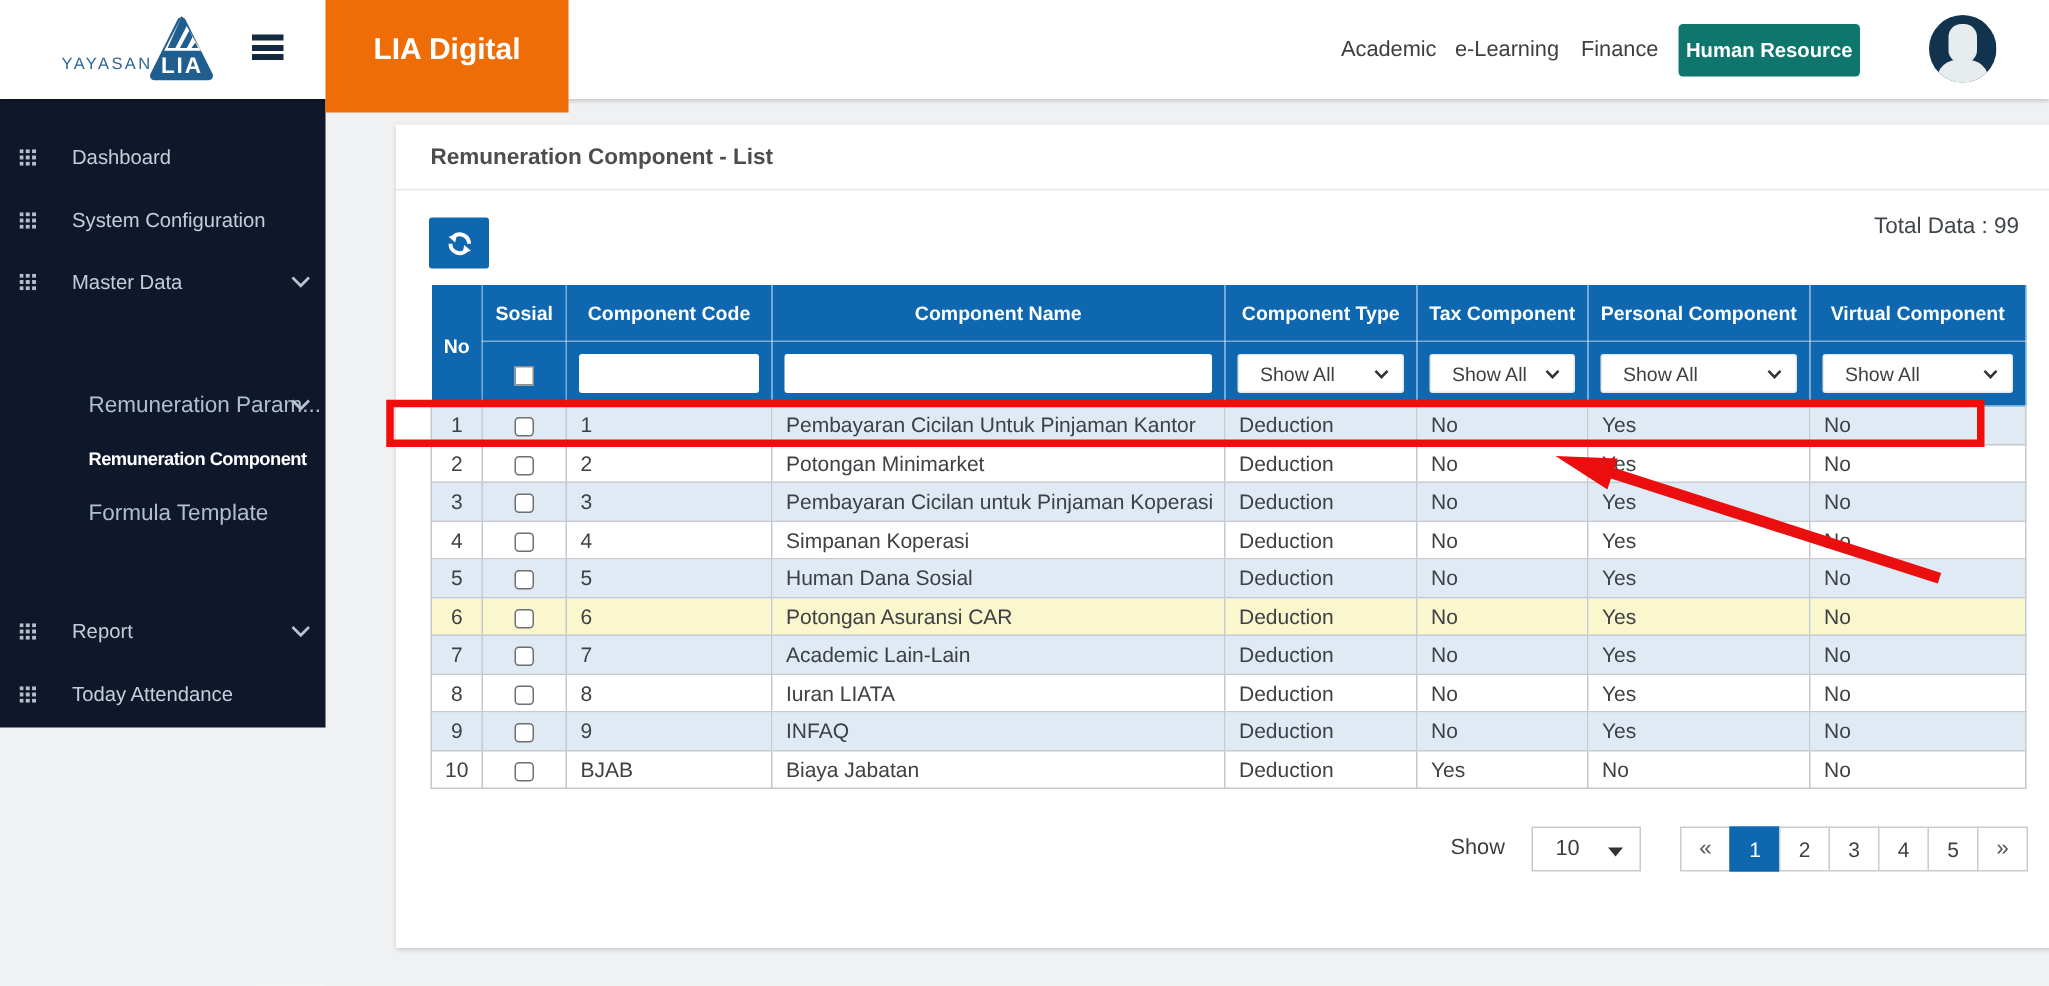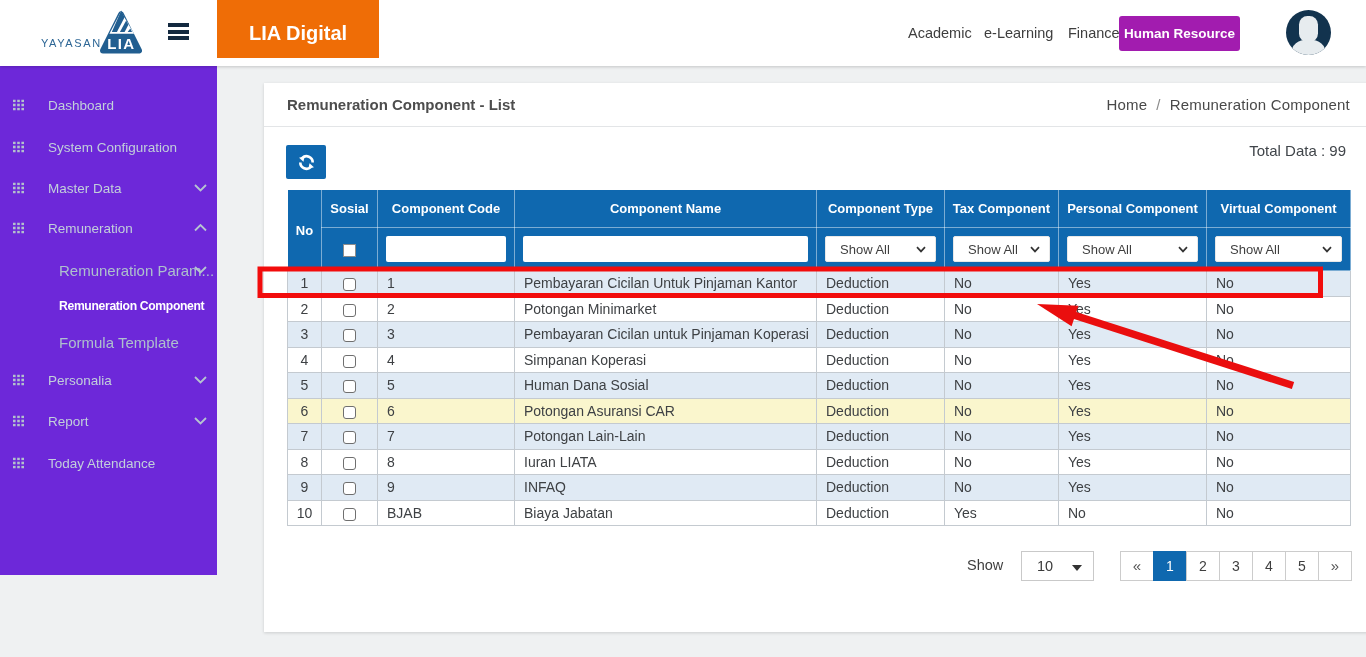--- a/index.html
+++ b/index.html
@@ -4,27 +4,27 @@
 <style>
 * { margin:0; padding:0; box-sizing:border-box; }
 html,body { width:1366px; height:657px; overflow:hidden; background:#eff1f2; font-family:"Liberation Sans", sans-serif; }
 
 
 #topbar { position:absolute; left:0; top:0; width:1366px; height:66px; background:#fff; box-shadow:0 1px 3px rgba(0,0,0,.18); z-index:10; }
 #yayasan { position:absolute; left:41px; top:37px; font-size:11px; letter-spacing:1.6px; color:#2d6695; }
 #logo { position:absolute; left:100px; top:10px; }
 #burger { position:absolute; left:168px; top:23px; width:21px; }
 #burger div { height:4px; background:#13293f; margin-bottom:2.5px; }
-#orange { position:absolute; left:217px; top:0; width:162px; height:58px; background:#ef6d06; color:#fff; font-size:20px; font-weight:bold; text-align:center; line-height:67px; }
-.toplink { position:absolute; top:25px; font-size:14.5px; color:#3e3e3e;margin-left:14px; }
-#hrbtn { position:absolute; left:1119px; top:16px; width:121px; height:35px; background:#a21caf; border-radius:3px; color:#fff; font-weight:bold; font-size:13.5px; text-align:center; line-height:35px; }
+#orange { position:absolute; left:217px; top:0; width:162px; height:75px; background:#ef6d06; color:#fff; font-size:20px; font-weight:bold; text-align:center; line-height:67px; }
+.toplink { position:absolute; top:25px; font-size:14.5px; color:#3e3e3e; }
+#hrbtn { position:absolute; left:1119px; top:16px; width:121px; height:35px; background:#0f766e; border-radius:3px; color:#fff; font-weight:bold; font-size:13.5px; text-align:center; line-height:35px; }
 #avatar { position:absolute; left:1286px; top:10px; width:45px; height:45px; }
 
 
-#sidebar { position:absolute; left:0; top:66px; width:217px; height:509px; background:#6d28d9; z-index:5; }
+#sidebar { position:absolute; left:0; top:66px; width:217px; height:419px; background:#0f172a; z-index:5; }
 .mi { position:absolute; left:0; width:217px; height:40px; color:#c2cfda; font-size:13.5px; }
 .mi .txt { position:absolute; left:48px; top:50%; transform:translateY(-50%); white-space:nowrap; }
 .mi .sub { left:59px; font-size:15px; color:#aec0cd; }
 .mi svg.grid { position:absolute; left:13px; top:50%; transform:translateY(-50%); }
 .mi svg.chev { position:absolute; left:194px; top:50%; transform:translateY(-50%); }
 .active .txt { color:#fff !important; font-weight:bold; font-size:12.2px !important; letter-spacing:-0.35px; }
 
 
 #card { position:absolute; left:236px; top:83px; width:1111px; height:549px; background:#fff; box-shadow:0 1px 3px rgba(0,0,0,.15);margin-left:28px; }
 #cardhead { position:absolute; left:0; top:0; width:1111px; height:44px; border-bottom:1px solid #e3e5e7; }
@@ -138,65 +138,31 @@
         <rect x="8.4" y="4.2" width="2.6" height="2.6"></rect>
         <rect x="0" y="8.4" width="2.6" height="2.6"></rect>
         <rect x="4.2" y="8.4" width="2.6" height="2.6"></rect>
         <rect x="8.4" y="8.4" width="2.6" height="2.6"></rect>
       </svg>
       <span class="txt">Master Data</span>
       <svg class="chev" width="13" height="9" viewBox="0 0 13 9">
         <path d="M1 1.5 L6.5 7 L12 1.5" stroke="#b6c4d0" stroke-width="1.8" fill="none"></path>
       </svg>
     </div>
-  <div class="mi" style="top:142px; height:40px;">
-      <svg class="grid" width="11" height="11" viewBox="0 0 11 11" fill="#b3c0cc">
-        <rect x="0" y="0" width="2.6" height="2.6"></rect>
-        <rect x="4.2" y="0" width="2.6" height="2.6"></rect>
-        <rect x="8.4" y="0" width="2.6" height="2.6"></rect>
-        <rect x="0" y="4.2" width="2.6" height="2.6"></rect>
-        <rect x="4.2" y="4.2" width="2.6" height="2.6"></rect>
-        <rect x="8.4" y="4.2" width="2.6" height="2.6"></rect>
-        <rect x="0" y="8.4" width="2.6" height="2.6"></rect>
-        <rect x="4.2" y="8.4" width="2.6" height="2.6"></rect>
-        <rect x="8.4" y="8.4" width="2.6" height="2.6"></rect>
-      </svg>
-      <span class="txt">Remuneration</span>
-      <svg class="chev" width="13" height="9" viewBox="0 0 13 9">
-        <path d="M1 7 L6.5 1.5 L12 7" stroke="#b6c4d0" stroke-width="1.8" fill="none"></path>
-      </svg>
-    </div>
   <div class="mi" style="top:185.5px; height:36px;">
       <span class="txt sub">Remuneration Param...</span>
       <svg class="chev" width="13" height="9" viewBox="0 0 13 9">
         <path d="M1 1.5 L6.5 7 L12 1.5" stroke="#b6c4d0" stroke-width="1.8" fill="none"></path>
       </svg>
     </div>
   <div class="mi active" style="top:221.5px; height:36px;">
       <span class="txt sub">Remuneration Component</span>
     </div>
   <div class="mi" style="top:257.5px; height:36px;">
       <span class="txt sub">Formula Template</span>
-    </div>
-  <div class="mi" style="top:294px; height:40px;">
-      <svg class="grid" width="11" height="11" viewBox="0 0 11 11" fill="#b3c0cc">
-        <rect x="0" y="0" width="2.6" height="2.6"></rect>
-        <rect x="4.2" y="0" width="2.6" height="2.6"></rect>
-        <rect x="8.4" y="0" width="2.6" height="2.6"></rect>
-        <rect x="0" y="4.2" width="2.6" height="2.6"></rect>
-        <rect x="4.2" y="4.2" width="2.6" height="2.6"></rect>
-        <rect x="8.4" y="4.2" width="2.6" height="2.6"></rect>
-        <rect x="0" y="8.4" width="2.6" height="2.6"></rect>
-        <rect x="4.2" y="8.4" width="2.6" height="2.6"></rect>
-        <rect x="8.4" y="8.4" width="2.6" height="2.6"></rect>
-      </svg>
-      <span class="txt">Personalia</span>
-      <svg class="chev" width="13" height="9" viewBox="0 0 13 9">
-        <path d="M1 1.5 L6.5 7 L12 1.5" stroke="#b6c4d0" stroke-width="1.8" fill="none"></path>
-      </svg>
     </div>
   <div class="mi" style="top:334.5px; height:40px;">
       <svg class="grid" width="11" height="11" viewBox="0 0 11 11" fill="#b3c0cc">
         <rect x="0" y="0" width="2.6" height="2.6"></rect>
         <rect x="4.2" y="0" width="2.6" height="2.6"></rect>
         <rect x="8.4" y="0" width="2.6" height="2.6"></rect>
         <rect x="0" y="4.2" width="2.6" height="2.6"></rect>
         <rect x="4.2" y="4.2" width="2.6" height="2.6"></rect>
         <rect x="8.4" y="4.2" width="2.6" height="2.6"></rect>
         <rect x="0" y="8.4" width="2.6" height="2.6"></rect>
@@ -222,21 +188,20 @@
       </svg>
       <span class="txt">Today Attendance</span>
     </div>
 </div>
 
 <div style="position:absolute; left:217px; top:66px; width:1149px; height:591px; background:#eff1f2;"></div>
 
 <div id="card">
   <div id="cardhead">
     <span id="title">Remuneration Component - List</span>
-    <span id="crumb">Home<span class="sl">/</span>Remuneration Component</span>
   </div>
   <div id="refresh">
     <svg width="17" height="17" viewBox="0 0 17 17">
       <g fill="none" stroke="#fff" stroke-width="2.6">
         <path d="M14.7 8.5 A 6.2 6.2 0 0 0 4.1 4.1"></path>
         <path d="M2.3 8.5 A 6.2 6.2 0 0 0 12.9 12.9"></path>
       </g>
       <polygon points="4.9,0.6 4.9,6.4 -0.2,3.5" fill="#fff" transform="translate(1.2,1.2) rotate(12 4 3.5)"></polygon>
       <polygon points="12.1,16.4 12.1,10.6 17.2,13.5" fill="#fff" transform="translate(-1.2,-1.2) rotate(12 13 13.5)"></polygon>
     </svg>
@@ -373,21 +338,21 @@
           <td>Potongan Asuransi CAR</td>
           <td>Deduction</td>
           <td>No</td>
           <td>Yes</td>
           <td>No</td>
         </tr>
       <tr class="odd">
           <td class="c">7</td>
           <td class="c"><span class="cb"></span></td>
           <td>7</td>
-          <td>Potongan Lain-Lain</td>
+          <td>Academic Lain-Lain</td>
           <td>Deduction</td>
           <td>No</td>
           <td>Yes</td>
           <td>No</td>
         </tr>
       <tr class="even">
           <td class="c">8</td>
           <td class="c"><span class="cb"></span></td>
           <td>8</td>
           <td>Iuran LIATA</td>

